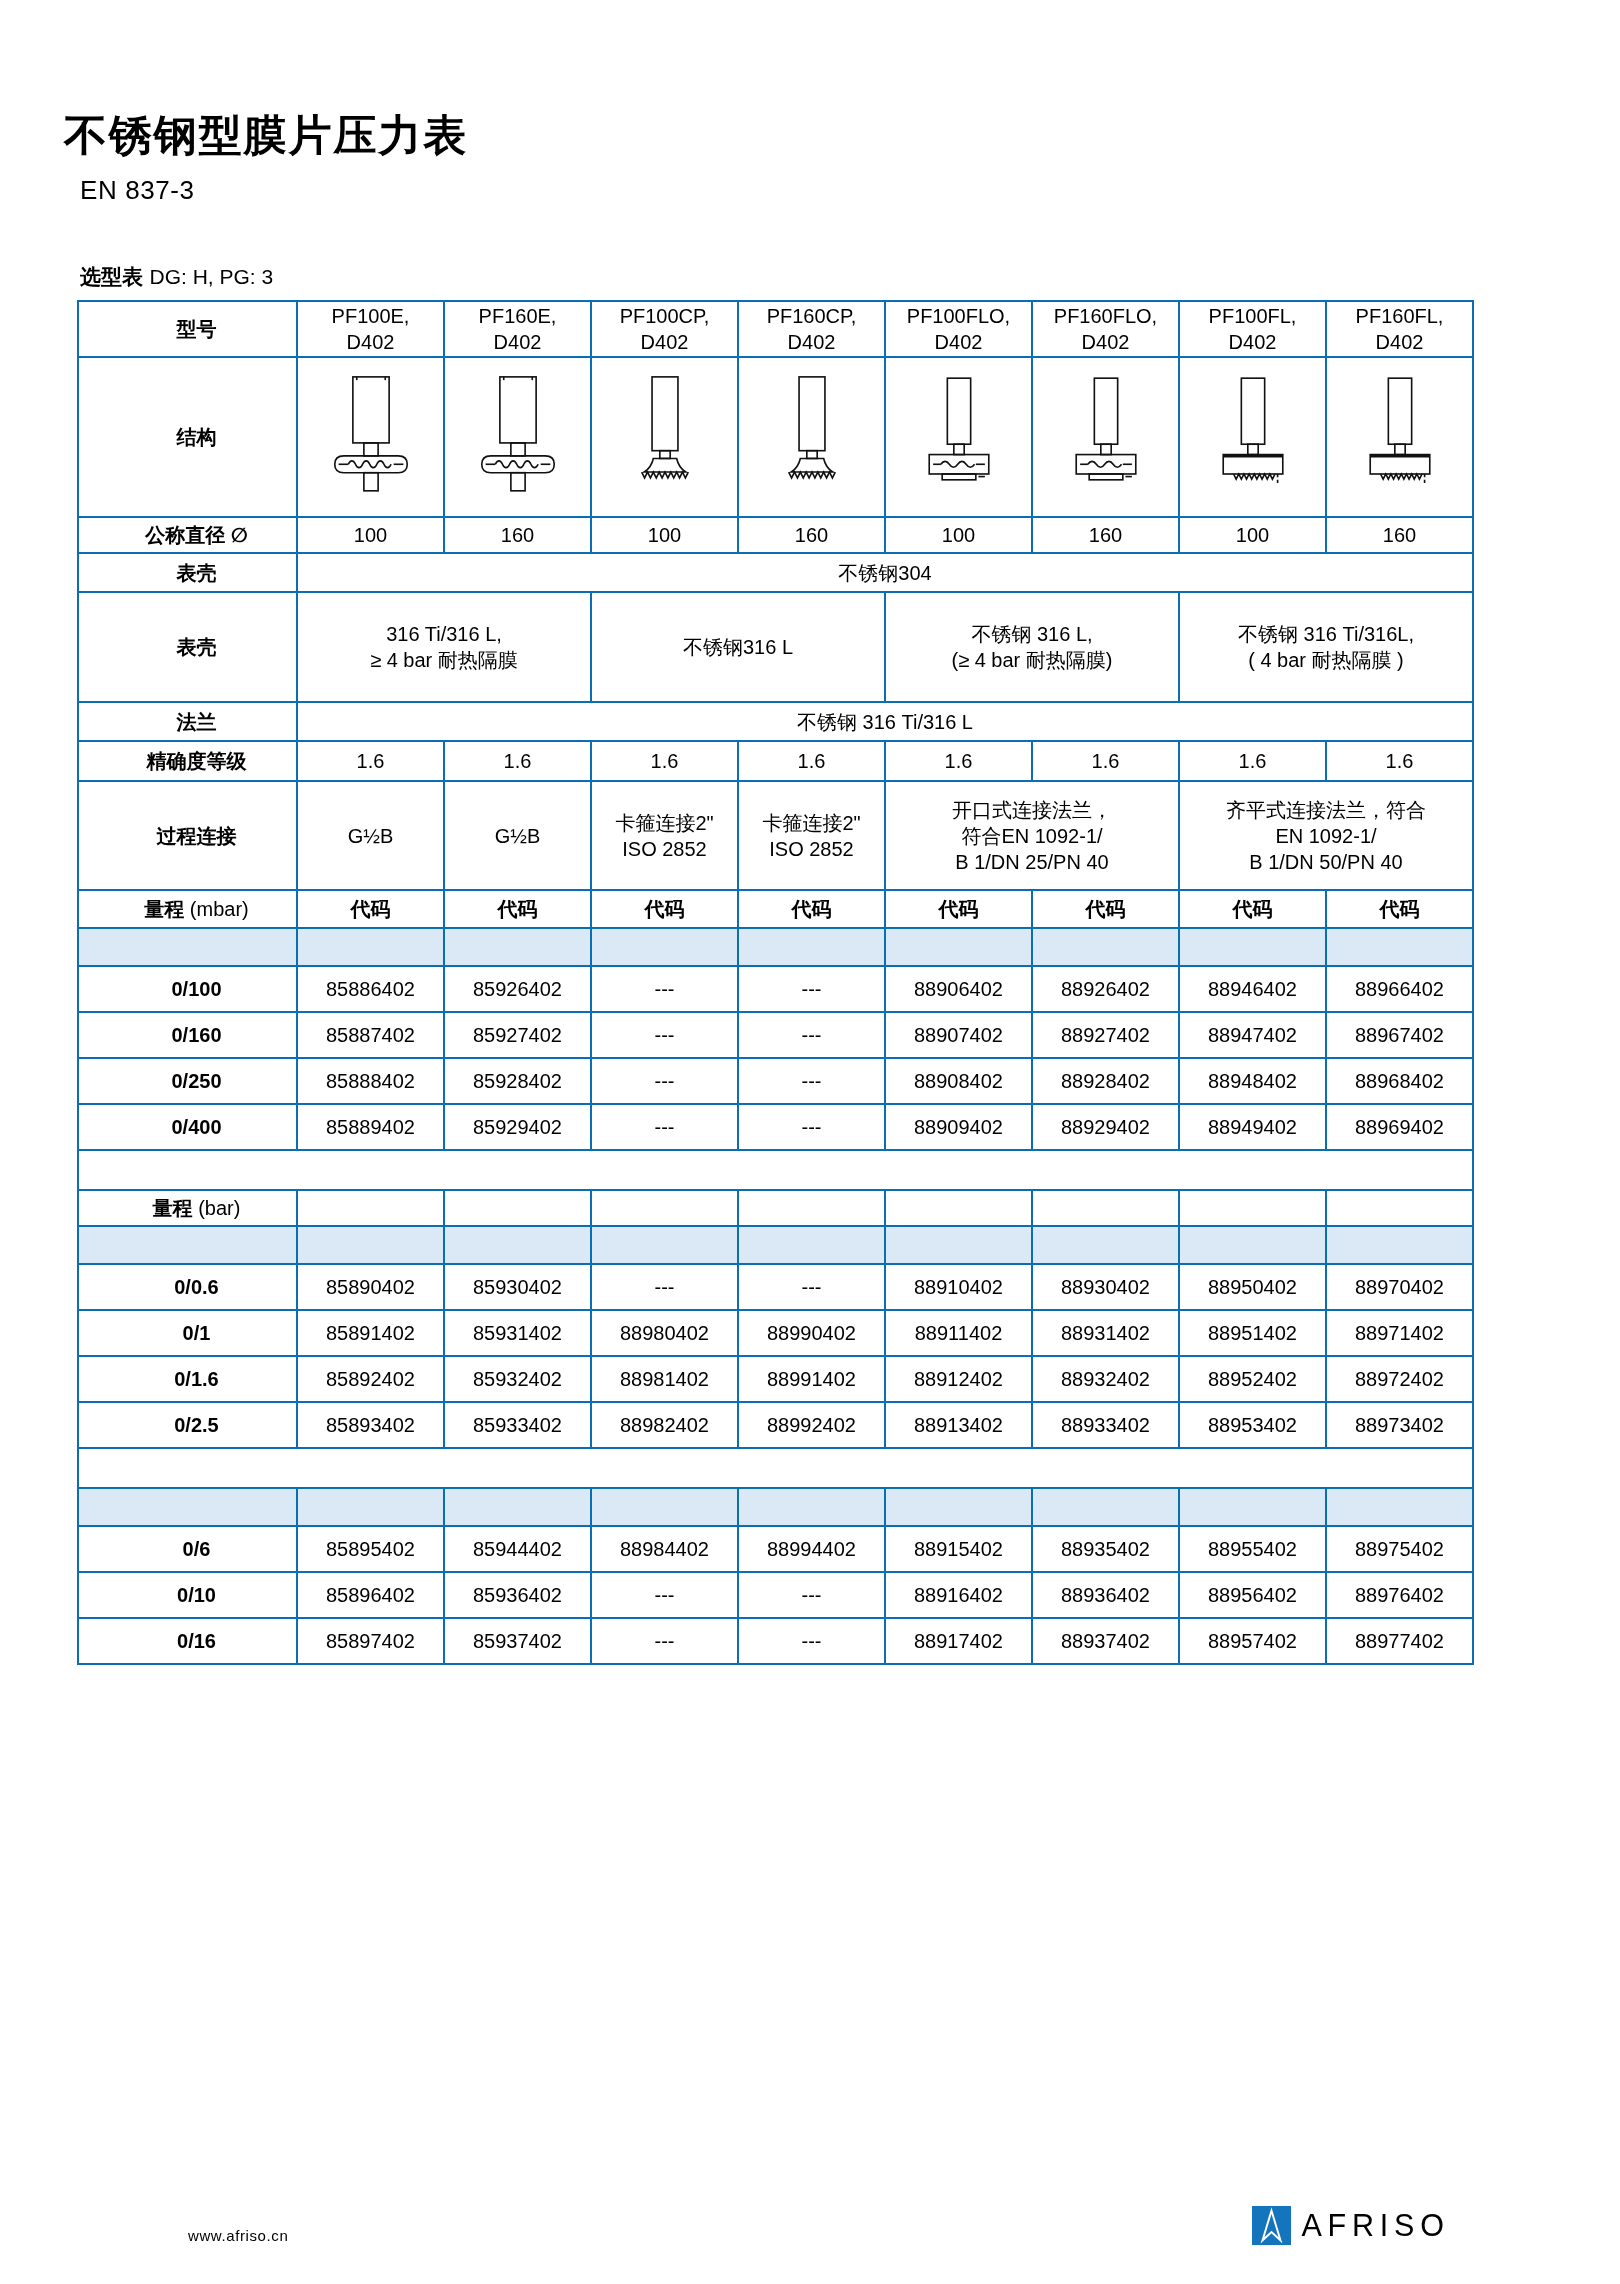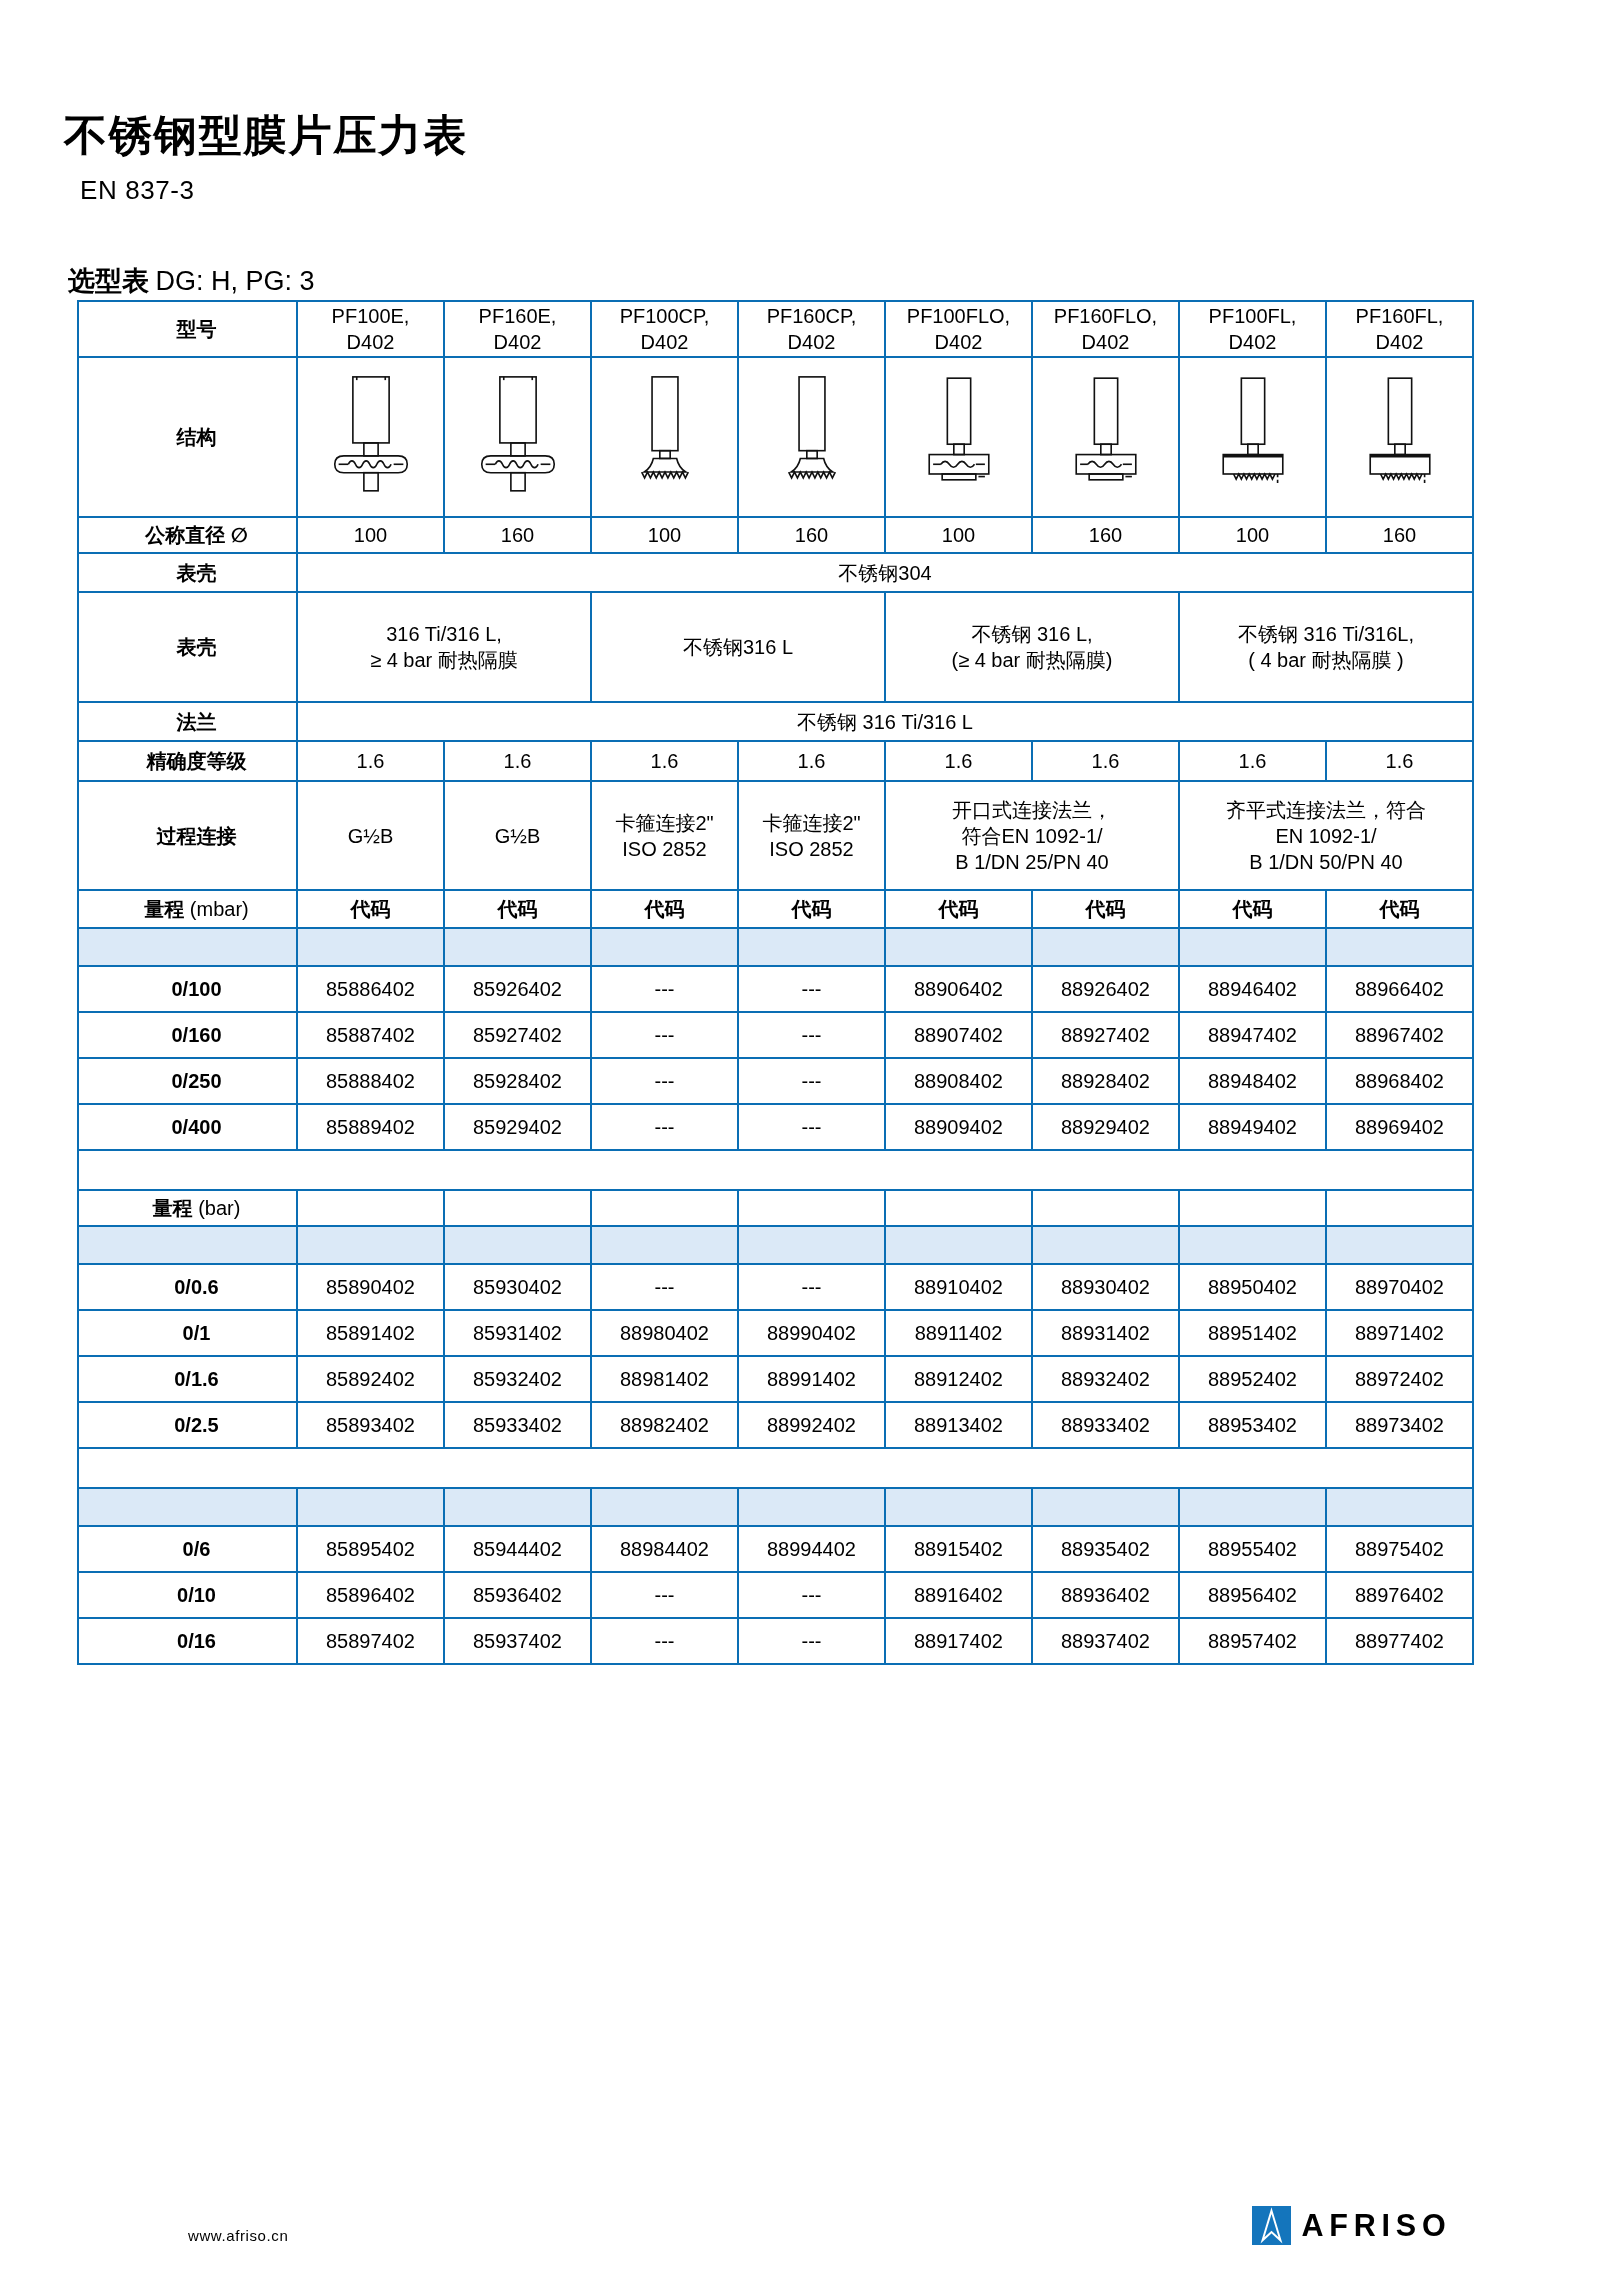--- a/index.html
+++ b/index.html
@@ -2,21 +2,21 @@
 <html style="font-size:10.4px"><head>
 <meta charset="utf-8">
 <style>
   html,body{margin:0;padding:0}
   body{
     width:1620px;height:2284px;background:#ffffff;position:relative;
     font-family:"Liberation Sans","DejaVu Sans",sans-serif;color:#000;
   }
   .title{position:absolute;left:64px;top:78px;font-size:43px;font-weight:bold;letter-spacing:1.9px;white-space:nowrap}
   .standard{position:absolute;left:80px;top:175px;font-size:26px;letter-spacing:0.6px}
-  .selection{position:absolute;left:68px;top:263px;font-size:27px;white-space:nowrap}
+  .selection{position:absolute;left:80px;top:263px;font-size:21px;white-space:nowrap}
   .selection .sel-bold{font-weight:bold;margin-right:6.5px}
 
   table.sel{
     position:absolute;left:77px;top:300px;width:1397px;
     border-collapse:collapse;table-layout:fixed;font-size:20px;
   }
   td{border:2.6px solid #0a6eb4;text-align:center;vertical-align:middle;padding:0;overflow:hidden;line-height:1.3}
   td.lbl{text-align:center;padding-left:18px;font-weight:bold}
   td.lbl .paren{font-weight:normal}
   tr.r-model{height:56px}
@@ -33,21 +33,21 @@
   tr.code-r{height:46px}
   tr.spacer-r{height:40px}
   tr.barlabel-r{height:36px}
   td.codehead{font-weight:bold}
   .diag{display:inline-block}
   .diag svg{display:block}
 
   .footer-url{position:absolute;left:188px;top:2227px;font-size:15px;letter-spacing:0.6px;color:#000;text-decoration:none}
   .logo{position:absolute;left:1252px;top:2206px;display:flex;align-items:center}
   .logo-mark{display:inline-block;width:39px;height:39px}
-  .logo-text{font-size:30.5px;font-weight:bold;letter-spacing:5.8px;margin-left:10.4px;line-height:39px}
+  .logo-text{font-size:30.5px;font-weight:normal;letter-spacing:5.8px;margin-left:10.4px;line-height:39px}
 </style>
 </head>
 <body>
 
 <h1 class="title">不锈钢型膜片压力表</h1>
 <div class="standard">EN 837-3</div>
 <div class="selection">
   <span class="sel-bold">选型表</span><span>DG: H, PG: 3</span>
 </div>
 

